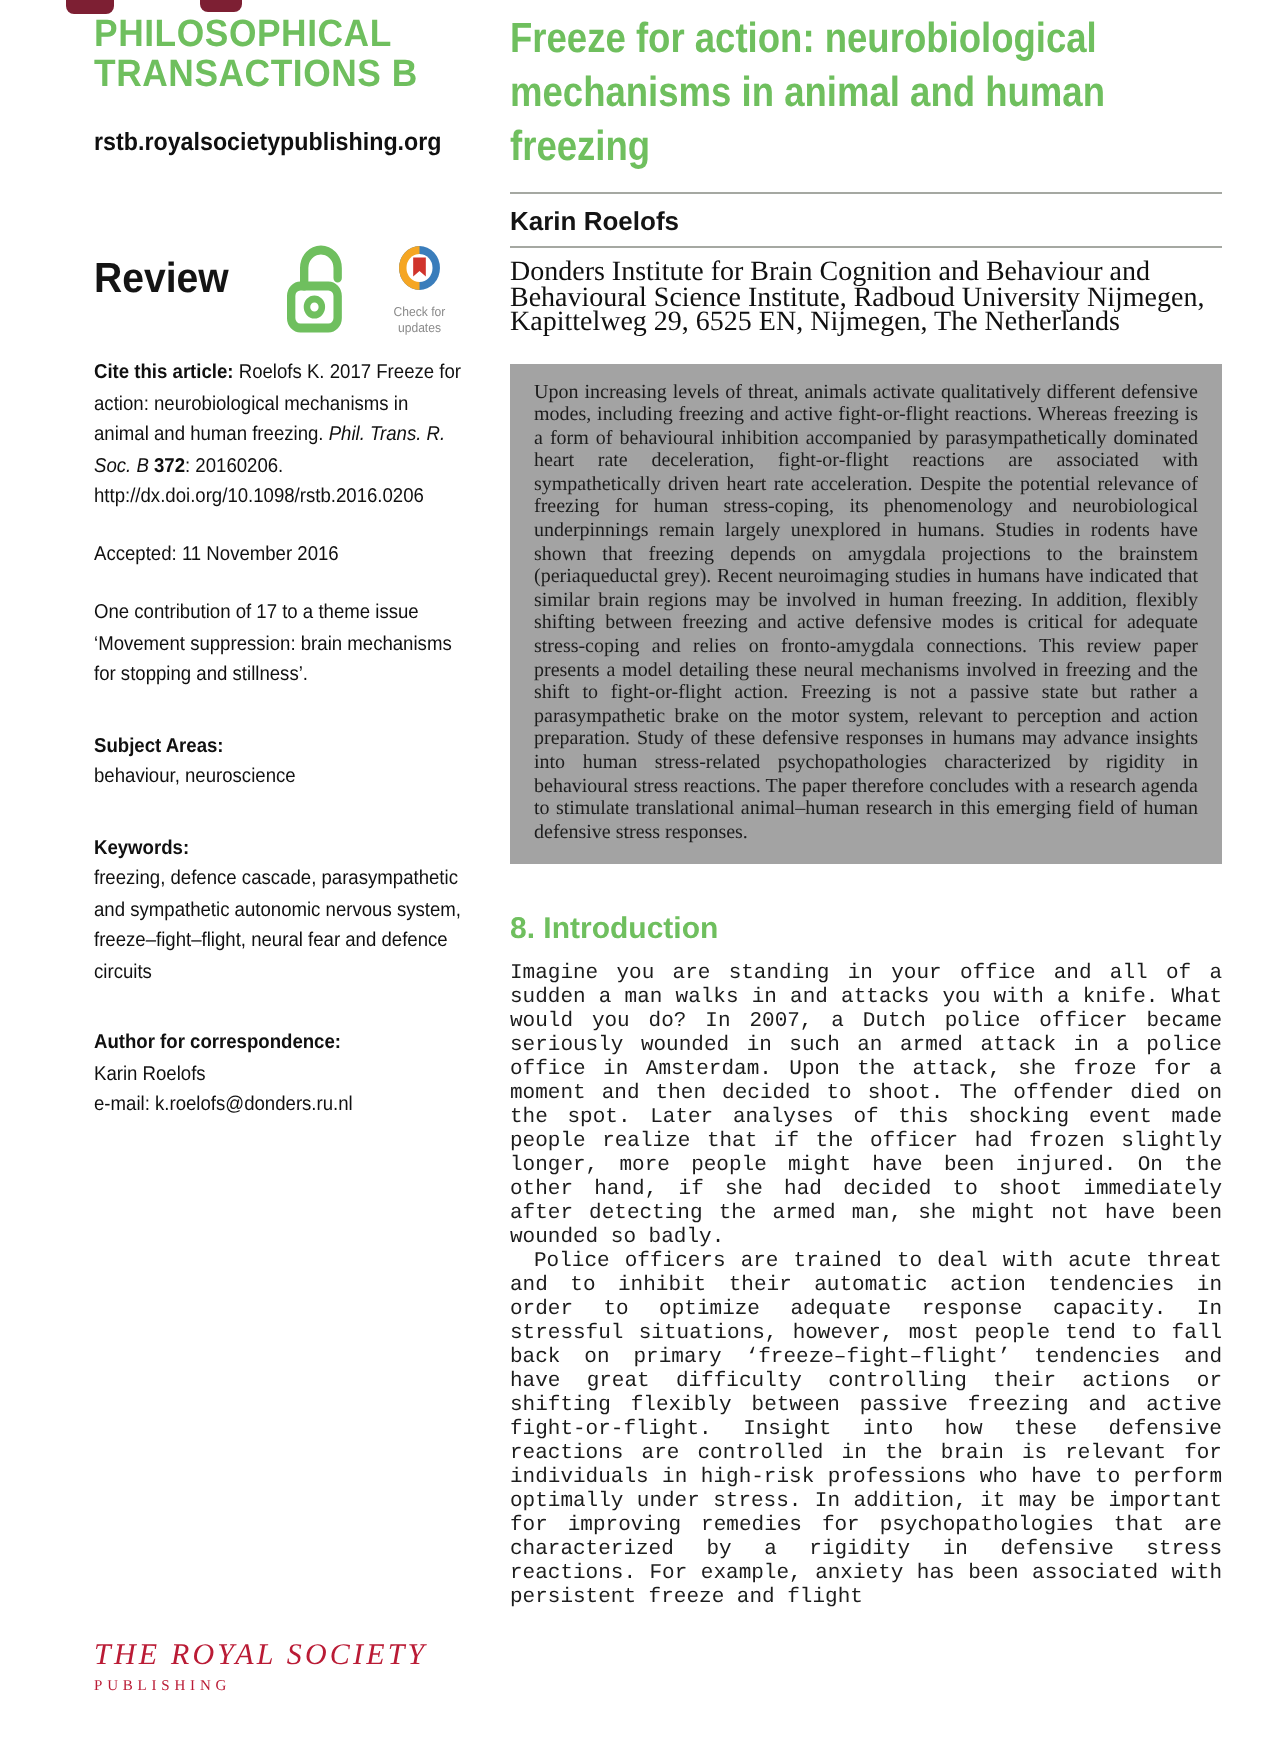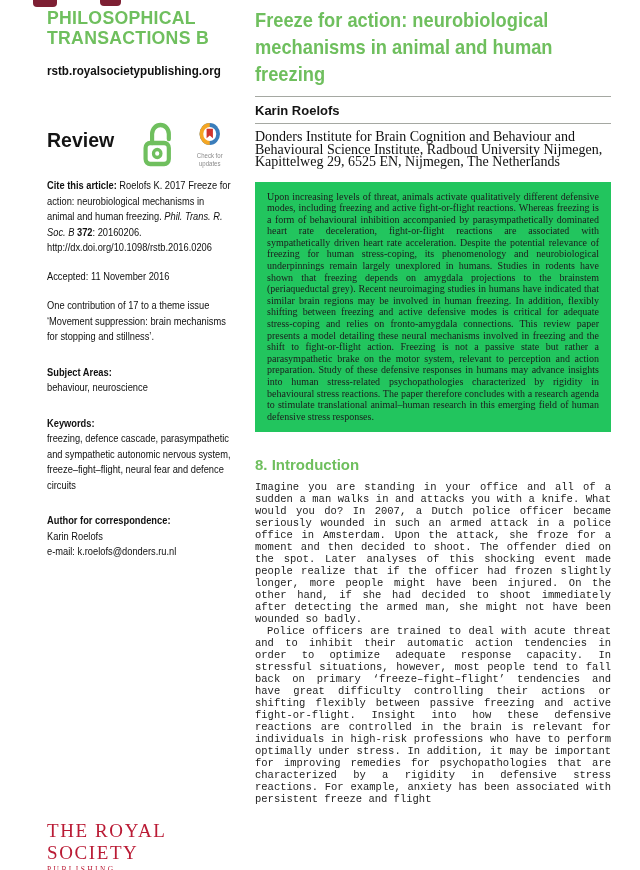--- a/index.html
+++ b/index.html
@@ -24,36 +24,36 @@
   .side-p{font-size:10px;line-height:15.5px;margin:0;color:#101010;}
   .cite{margin-top:6px;}
   .b{font-weight:bold;}
   .i{font-style:italic;}
   .doi{display:block;}
   .accepted{margin-top:13px;}
   .contribution{margin-top:14px;}
   .side-label{margin-top:20px;font-weight:bold;}
   .rs-logo{position:absolute;left:0;top:820px;color:#ba1b35;
            font-family:"Liberation Serif",serif;}
-  .rs-name{font-size:19px;letter-spacing:1.6px;font-weight:500;}
+  .rs-name{font-size:15px;letter-spacing:1.6px;font-weight:500;font-style:italic;}
   .rs-div{font-size:7.5px;letter-spacing:2.4px;margin-top:1px;}
 
   
   .main{position:absolute;left:255px;top:6px;width:356px;}
   .title{margin:0;font-size:21px;line-height:27px;font-weight:bold;color:#6fbf5e;
          width:397px;transform:scaleX(0.87);transform-origin:0 0;}
   .rule{border:0;border-top:1px solid #a5a8a2;margin:0;}
   .r1{margin-top:9px;}
   .author{font-size:13px;font-weight:bold;margin:6px 0 5px 0;}
   .affiliation{margin:7px 0 0 0;font-size:14px;line-height:12.5px;color:#101010;font-family:Liberation Serif, serif;}
   .orcid-row{margin-top:8px;display:flex;align-items:center;font-size:9.5px;}
   .orcid-badge{width:11px;height:11px;border-radius:50%;background:#a6ce39;color:#fff;
                font-size:6px;font-weight:bold;line-height:11px;text-align:center;
                margin-right:5px;flex:0 0 auto;}
-  .abstract-box{margin-top:13px;background:#22c55e;padding:9px 12px 10px 12px;
+  .abstract-box{margin-top:13px;background:#a3a3a3;padding:9px 12px 10px 12px;
                 font-family:"Liberation Serif",serif;font-size:10px;line-height:11.6px;
                 color:#1c1c1c;text-align:justify;}
   .abstract-box p{margin:0;}
   .abs-p2{text-indent:12px;}
   .section-heading{margin:24px 0 8px 0;font-size:15px;font-weight:bold;color:#6fbf5e;}
   .body-p{margin:0;font-family:Liberation Mono, monospace;font-size:10.5px;line-height:12px;
           color:#1c1c1c;text-align:justify;}
   .indent{text-indent:12px;}
   .license-box{margin-top:12px;background:#e9e6de;padding:7px 10px;font-size:8.5px;
                line-height:11px;color:#1c1c1c;text-align:justify;}

